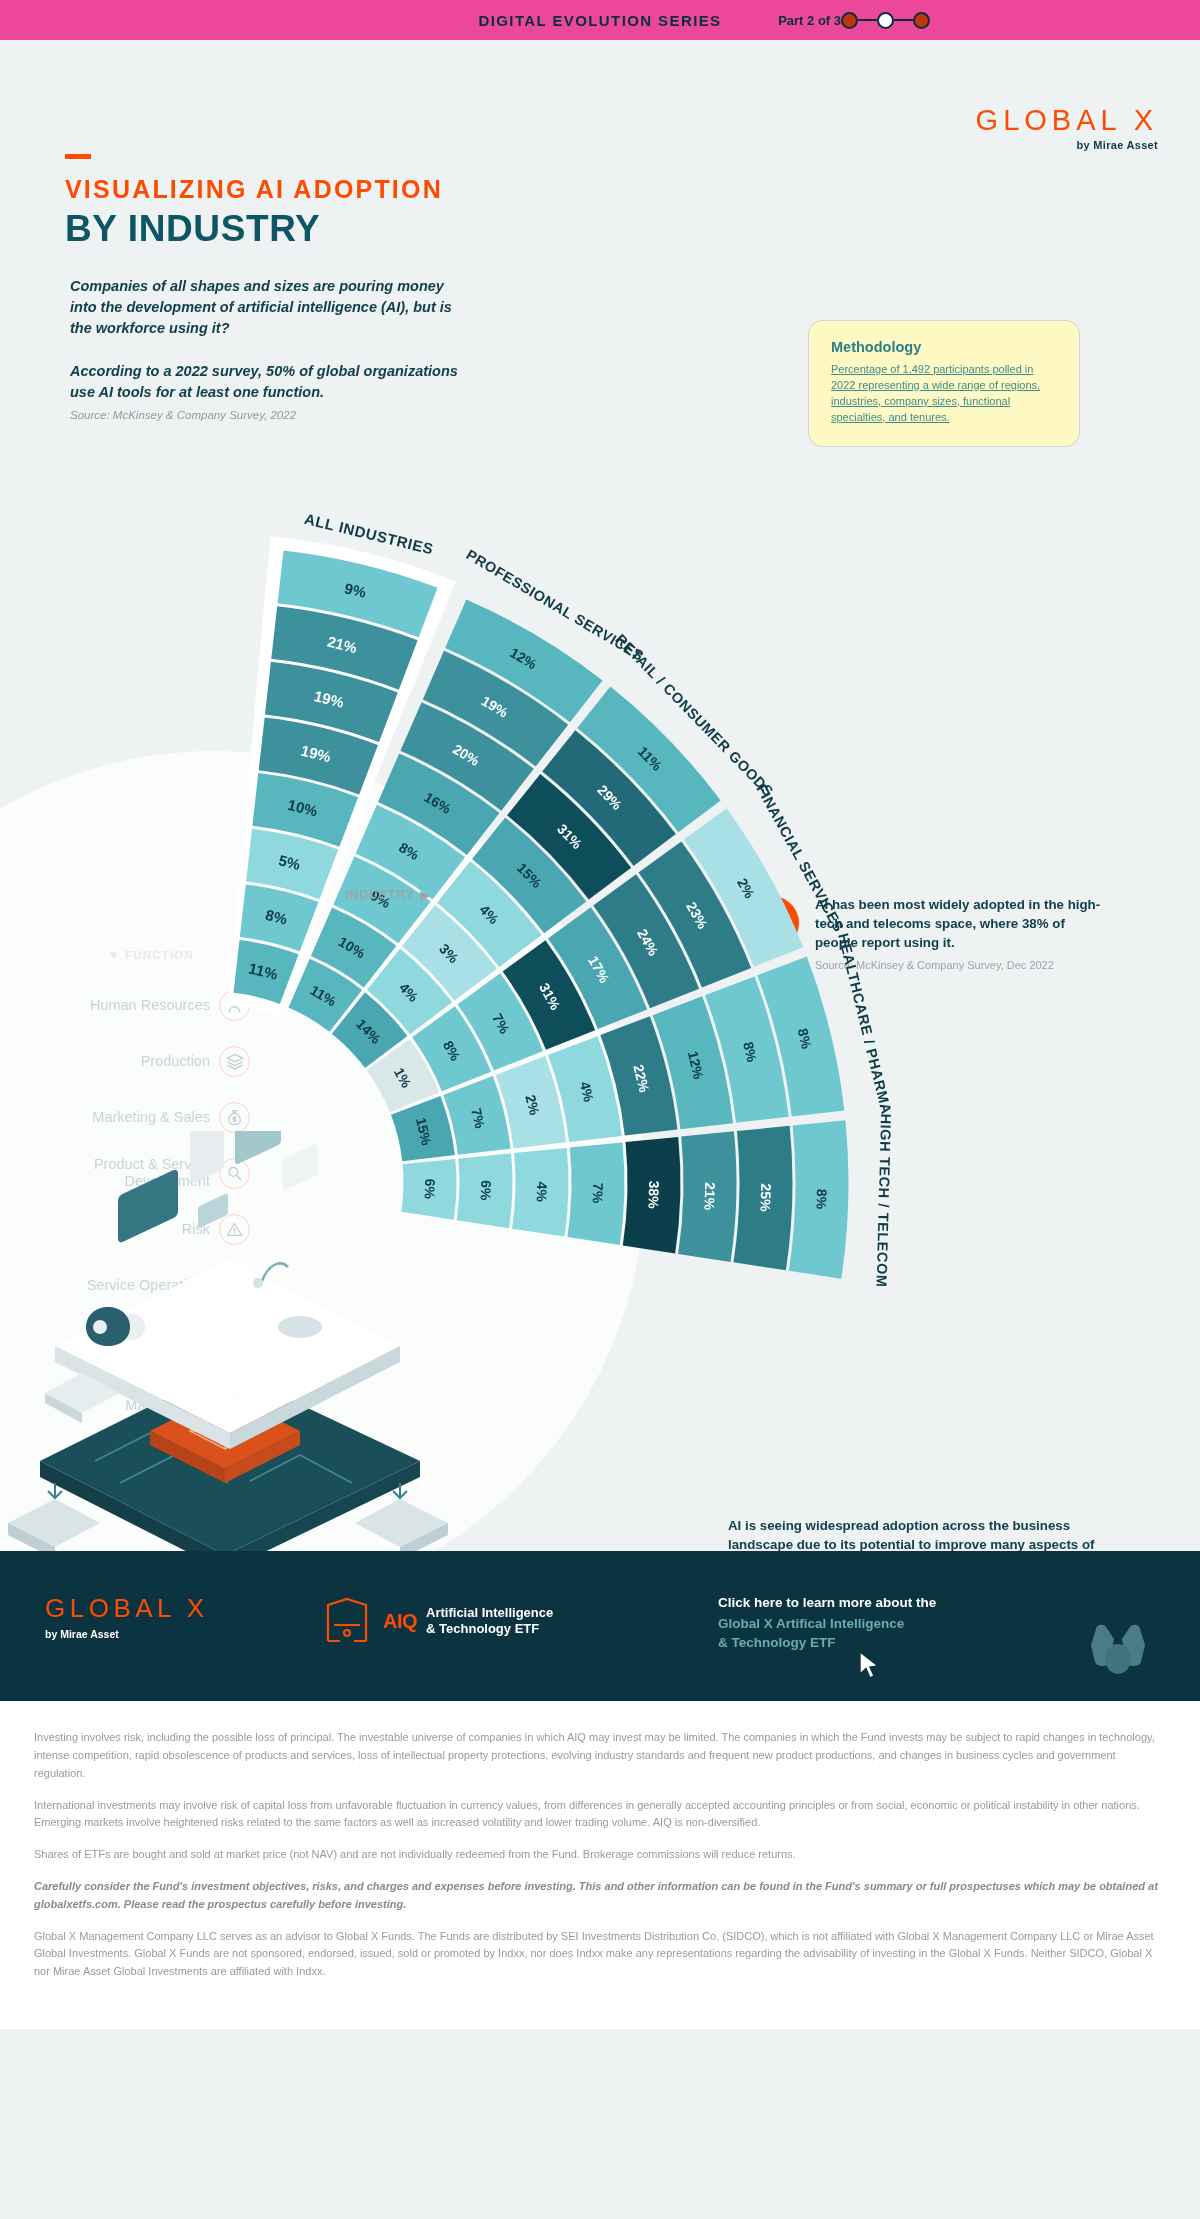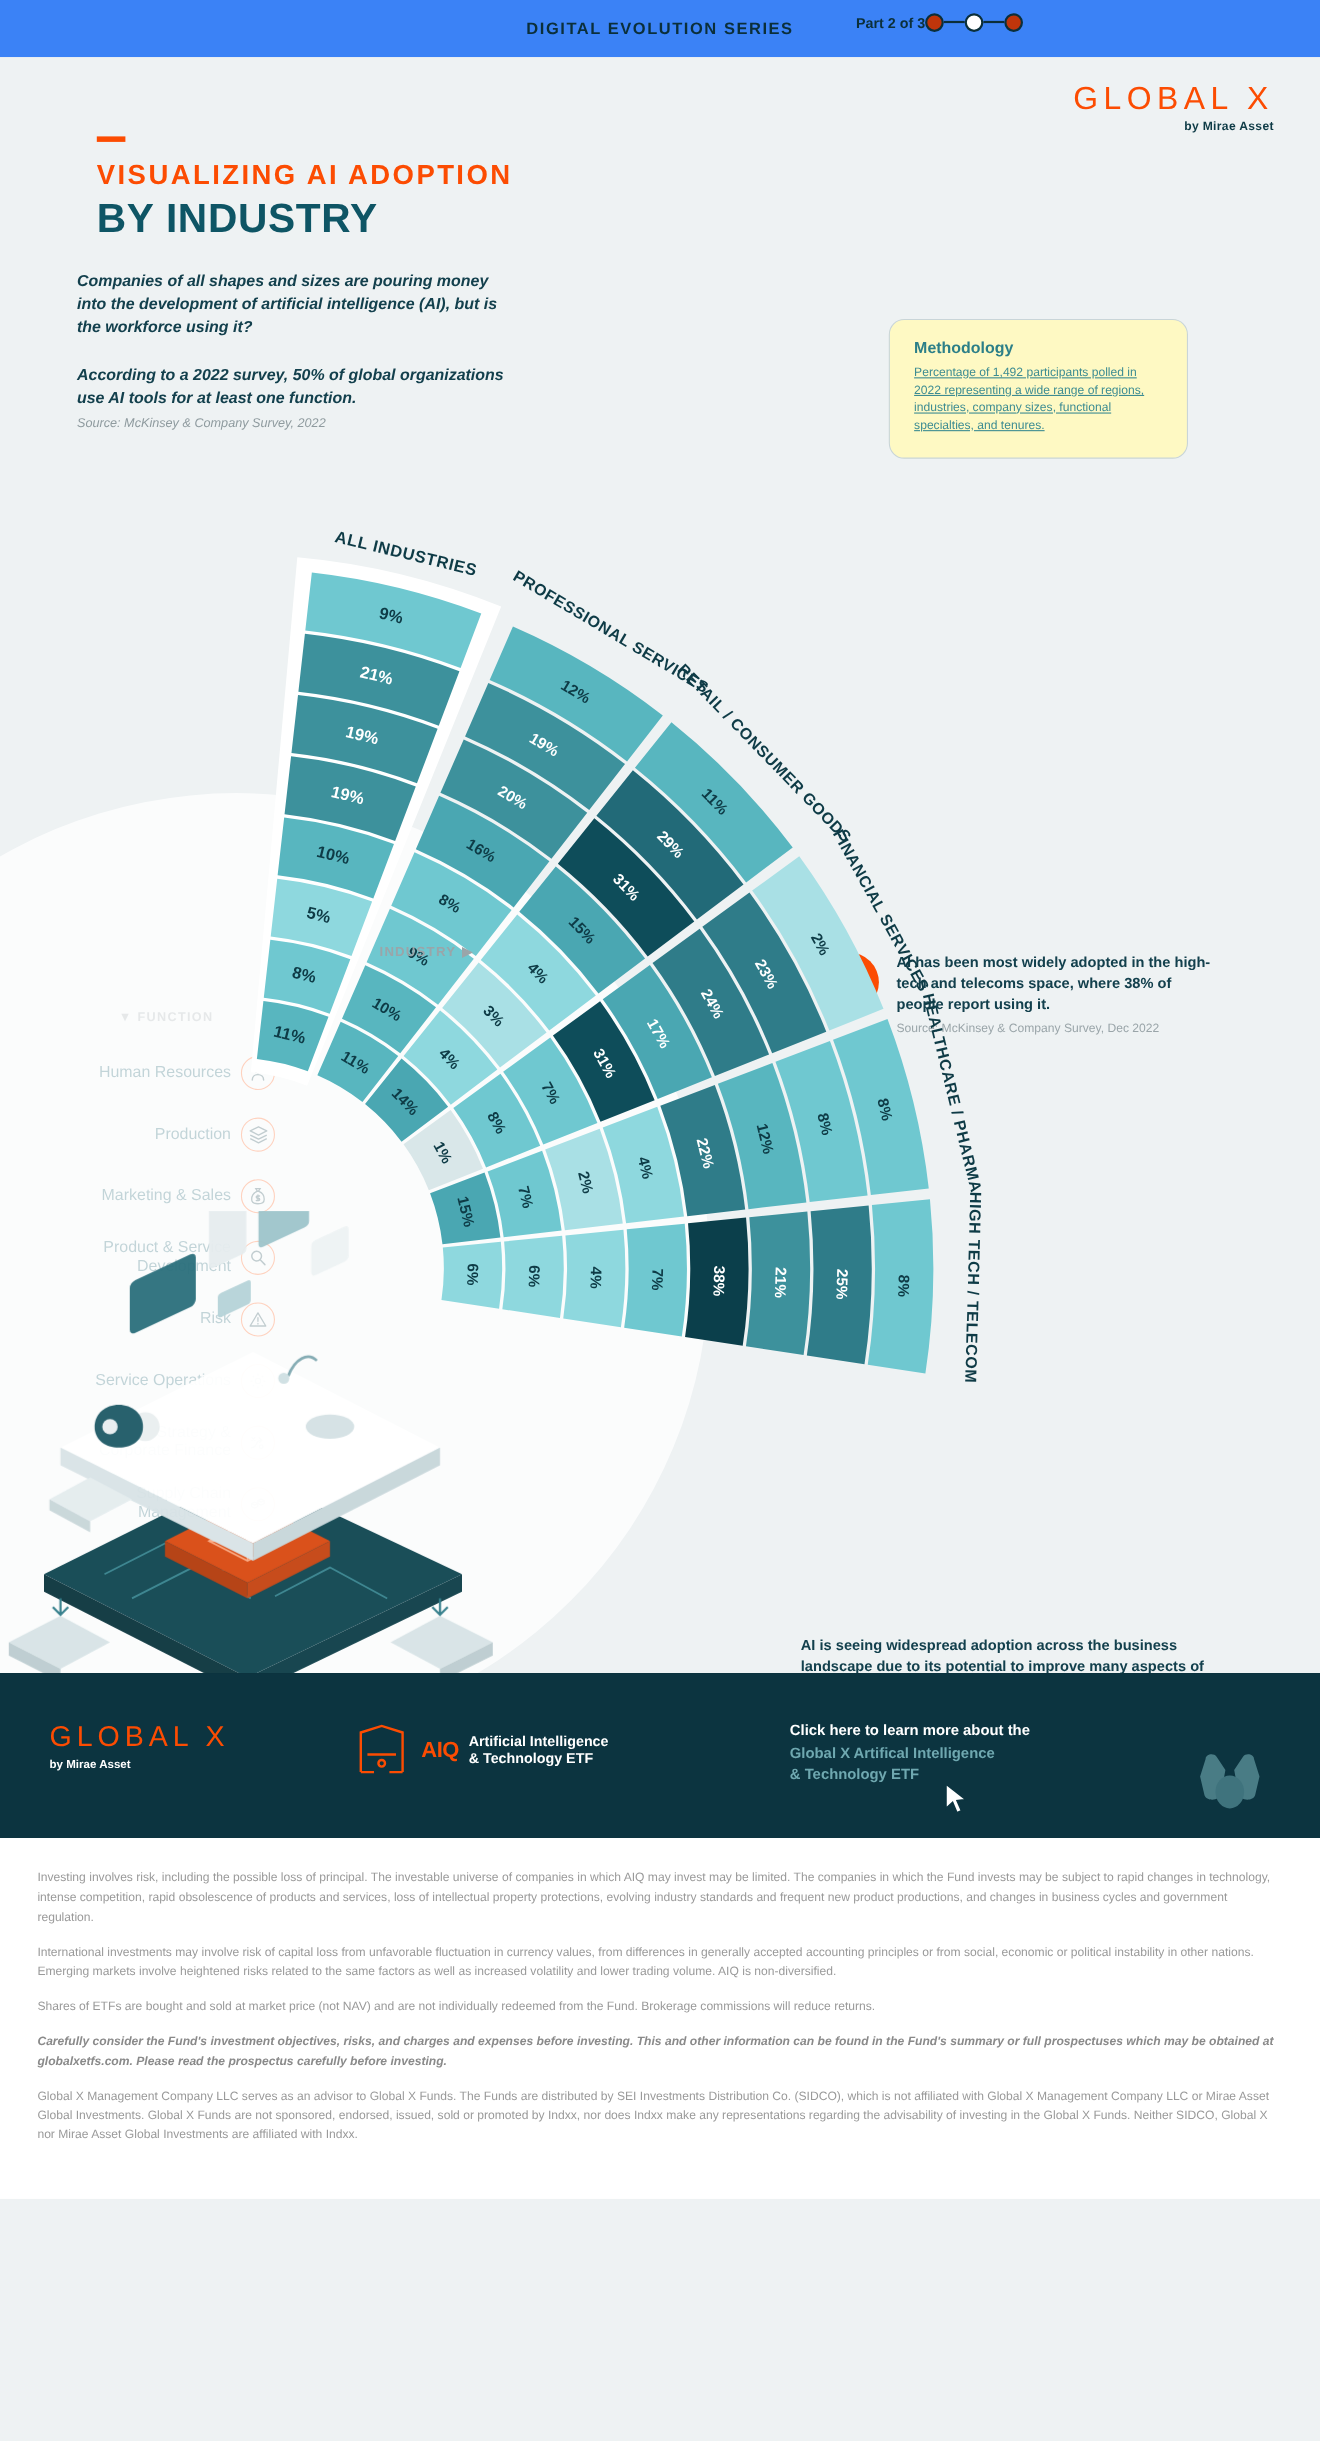--- a/index.html
+++ b/index.html
@@ -7,21 +7,21 @@
     width: 1200px;
     background: #eef2f3;
     font-family: "Liberation Sans", sans-serif;
     color: #0e3b46;
     -webkit-font-smoothing: antialiased;
   }
   .page { width: 1200px; position: relative; overflow: hidden; }
 
   
   .topbar {
-    height: 52px; background: #3b82f6;
+    height: 40px; background: #ec4899;
     display: flex; align-items: center; justify-content: center;
     position: relative;
   }
   .topbar-title {
     font-size: 15px; font-weight: bold; letter-spacing: 1.4px;
     color: #0b2f3a;
   }
   .part-wrap {
     position: absolute; right: 270px; top: 0; height: 40px;
     display: flex; align-items: center; gap: 0;
@@ -34,21 +34,21 @@
 
   
   .hero { position: relative; padding: 0 0 10px 0; background: #eef2f3; }
   .logo-tr { position: absolute; right: 42px; top: 22px; text-align: right; }
   .gx-word {
     font-size: 29px; font-weight: normal; letter-spacing: 5px; color: #fc4c02;
     font-family: "Liberation Sans", sans-serif;
   }
   .gx-sub { font-size: 11px; font-weight: bold; color: #0e3b46; letter-spacing: .3px; margin-top: 2px; }
 
-  .title-block { padding: 72px 0 0 88px; }
+  .title-block { padding: 72px 0 0 65px; margin-top: 42px; }
   .orange-rule { width: 26px; height: 5px; background: #fc4c02; margin-bottom: 16px; }
   .t1 { font-size: 25px; font-weight: bold; letter-spacing: 2.2px; color: #fc4c02; }
   .t2 { font-size: 37px; font-weight: bold; letter-spacing: .6px; color: #0e5565; margin-top: 4px; }
 
   .intro { padding: 26px 0 0 70px; width: 470px; font-style: italic; }
   .intro p { font-size: 14.5px; line-height: 1.45; font-weight: bold; color: #13404d; }
   .intro p.gap { margin-top: 22px; }
   .src { font-size: 11.5px; color: #8f9b9f; margin-top: 6px; font-weight: normal; }
 
   

